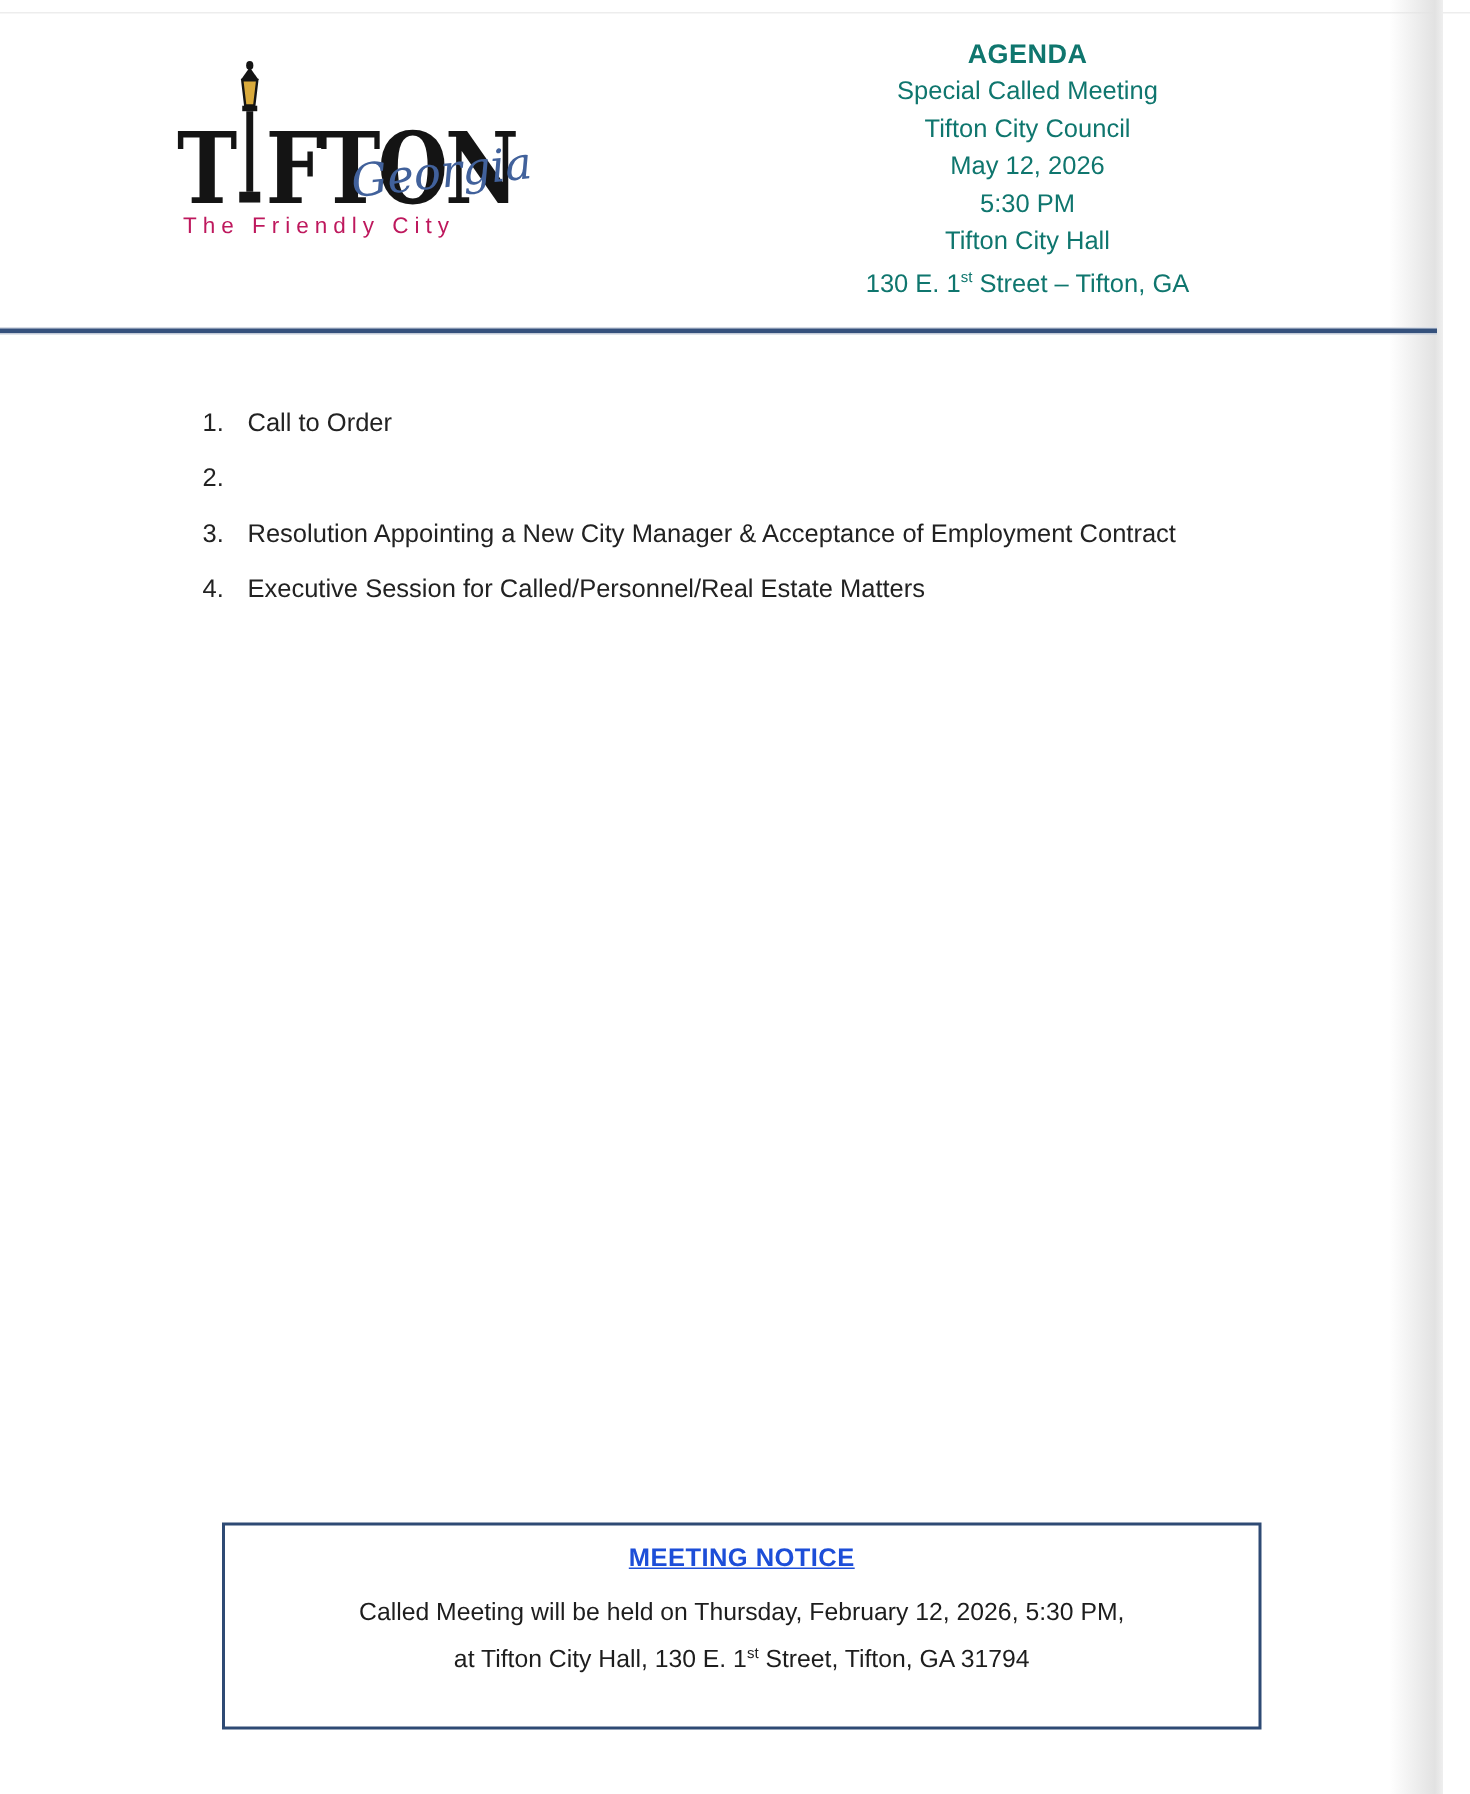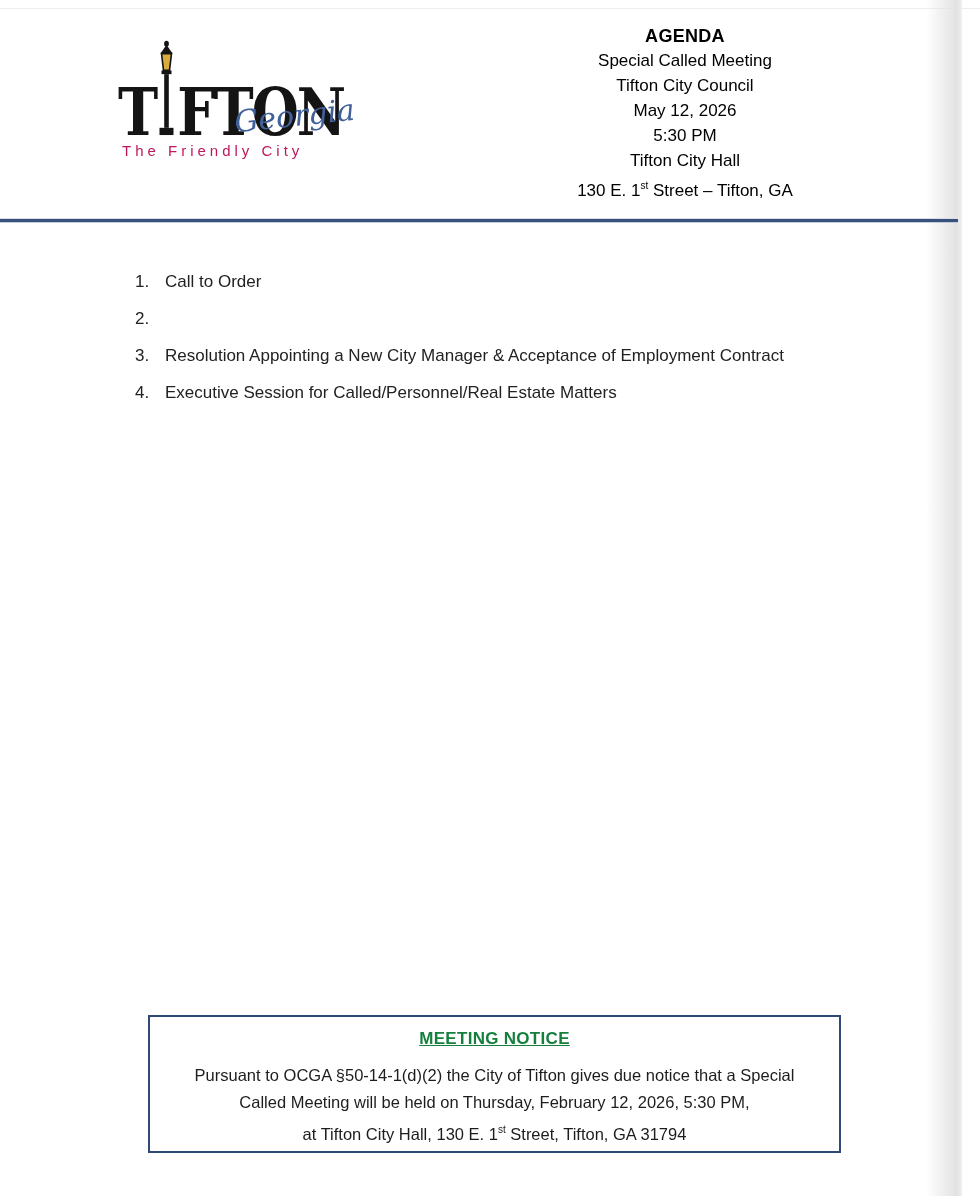--- a/index.html
+++ b/index.html
@@ -42,21 +42,21 @@
   }
   .logo-tagline {
     position: absolute; left: 10px; top: 96px;
     font-size: 15px; letter-spacing: 4px; color: #be185d;
     white-space: nowrap;
   }
 
   
   .header {
     position: absolute; left: 510px; top: 24px; width: 350px;
-    text-align: center; font-size: 17px; line-height: 25px; color: #000000;
+    text-align: center; font-size: 17px; line-height: 25px; color: #0f766e;
   }
   .header-title { font-weight: bold; font-size: 18px; line-height: 24px; letter-spacing: .3px; }
   sup { font-size: 10px; }
 
   
   .rule {
     position: absolute; left: 0; top: 219px; width: 958px; height: 3px;
     background: #35517c;
     box-shadow: 0 -1px 0 #d9dee6, 0 1px 0 #c2cad7;
   }
@@ -71,21 +71,21 @@
   .agenda-num { width: 30px; flex: 0 0 30px; }
 
   
   .notice-box {
     position: absolute; left: 148px; top: 1015px; width: 693px; height: 138px;
     border: 2px solid #2e4a74; background: #ffffff;
     box-sizing: border-box; text-align: center;
   }
   .notice-title {
     margin-top: 12px; font-size: 17px; font-weight: bold;
-    text-decoration: underline; letter-spacing: .3px; color: #15803d;
+    text-decoration: underline; letter-spacing: .3px; color: #1d4ed8;
   }
   .notice-body {
     margin-top: 13px; font-size: 16.5px; line-height: 27px; color: #1d1d1d;
   }
 </style>
 </head>
 <body>
 
 <div class="scan-top-line"></div>
 <div class="scan-right-strip"></div>
@@ -133,17 +133,16 @@
   </div>
   <div class="agenda-item">
     <span class="agenda-num">4.</span>
     <span>Executive Session for Called/Personnel/Real Estate Matters</span>
   </div>
 </div>
 
 <div class="notice-box">
   <div class="notice-title">MEETING NOTICE</div>
   <div class="notice-body">
-    <div>Pursuant to OCGA §50-14-1(d)(2) the City of Tifton gives due notice that a Special</div>
     <div>Called Meeting will be held on Thursday, February 12, 2026, 5:30 PM,</div>
     <div><span>at Tifton City Hall, 130 E. 1</span><sup>st</sup><span> Street, Tifton, GA 31794</span></div>
   </div>
 </div>
 
 </body></html>

